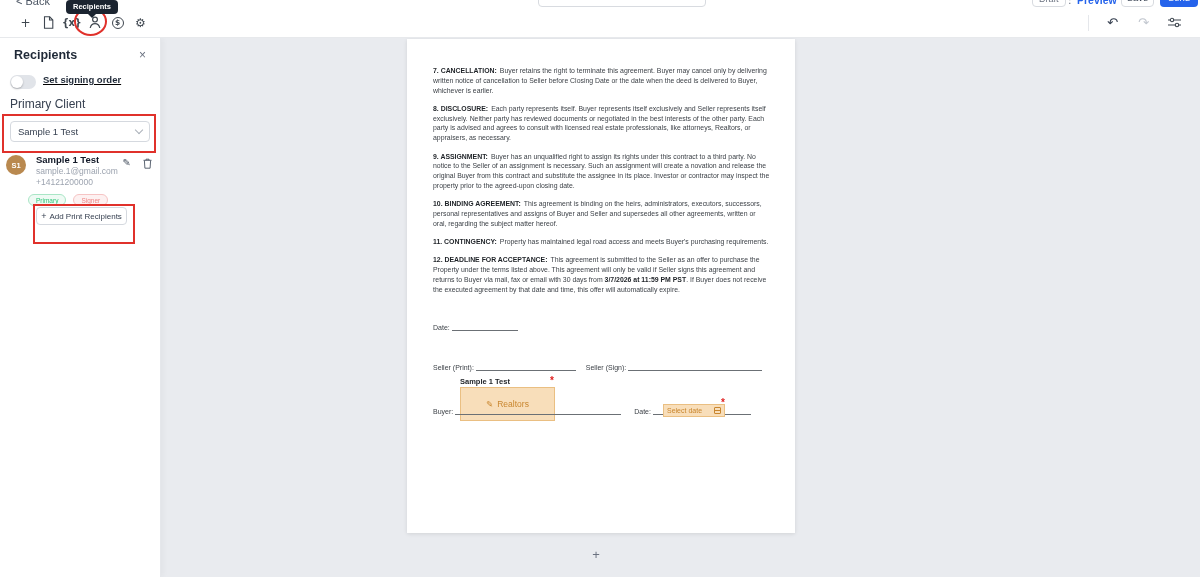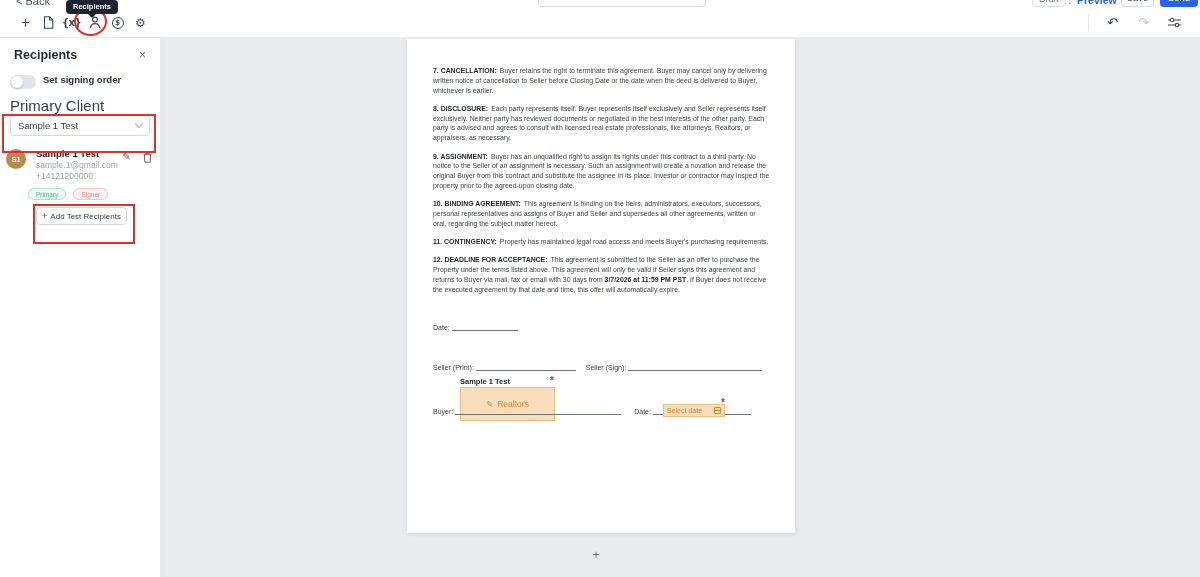--- a/index.html
+++ b/index.html
@@ -55,29 +55,29 @@
   
   .main{display:flex;height:539px;}
   .panel{position:relative;width:161px;background:#fff;border-right:1px solid #e5e7eb;
     box-shadow:2px 0 6px rgba(0,0,0,.04);z-index:3;}
   .canvas{position:relative;flex:1;background:var(--canvas-bg);}
 
   
   .panel-header{display:flex;align-items:center;justify-content:space-between;padding:10px 14px 8px;}
   .panel-title{font-size:12.5px;font-weight:bold;color:#1f2937;}
   .close-x{font-size:12px;color:#6b7280;cursor:pointer;line-height:1;}
-  .signing-row{display:flex;padding:4px 10px 0 10px;gap:7px;}
+  .signing-row{display:flex;padding:4px 10px 0 10px;gap:7px;text-decoration:underline;}
   .toggle{flex:0 0 auto;width:26px;height:14px;border-radius:7px;background:#e1e4e9;position:relative;margin-top:1px;cursor:pointer;}
   .toggle-knob{position:absolute;left:1px;top:1px;width:12px;height:12px;border-radius:50%;background:#fff;
     box-shadow:0 1px 2px rgba(0,0,0,.25);}
   .signing-text{font-size:9.5px;}
   .signing-label{font-weight:bold;color:#1f2937;font-size:9.5px;margin-bottom:2px;}
   .signing-desc{color:#8a919c;font-size:9px;line-height:1.35;width:118px;}
   .client-group{padding:8px 10px 0 10px;position:relative;}
-  .client-label{font-size:15px;color:#374151;margin-bottom:1px;}
+  .client-label{font-size:12px;color:#374151;margin-bottom:10px;}
   .client-select{height:21px;border:1px solid #d5d9df;border-radius:4px;background:#fff;display:flex;
     align-items:center;justify-content:space-between;padding:0 7px;cursor:pointer;}
   .client-select-value{font-size:9.5px;color:#374151;}
   .chev{width:6px;height:6px;border-right:1.2px solid #aab0b9;border-bottom:1.2px solid #aab0b9;
     transform:rotate(45deg);margin-top:-3px;}
   .recipient-card{position:relative;padding:12px 10px 12px 6px;}
   .avatar{position:absolute;left:6px;top:13px;width:20px;height:20px;border-radius:50%;background:var(--avatar-bg);
     color:#fff;font-size:7.5px;font-weight:bold;display:flex;align-items:center;justify-content:center;}
   .rec-info{margin-left:30px;}
   .rec-name{font-size:9.5px;font-weight:bold;color:#111827;}
@@ -219,21 +219,21 @@
               <path d="M.5 2.3h8M3 2.3V1.2h3v1.1M1.4 2.6l.5 7.6h5.2l.5-7.6" fill="none" stroke="#4b5563" stroke-width=".9"></path>
             </svg>
         </div>
         <div class="badges">
           <span class="badge badge-primary">Primary</span>
           <span class="badge badge-signer">Signer</span>
         </div>
       </div>
       <div class="add-more-btn">
         <span class="add-more-plus">+</span>
-        <span>Add Test Recipients</span>
+        <span>Add Print Recipients</span>
       </div>
       <div class="red-rect" style="left:2px;top:76px;width:154px;height:39px;"></div>
       <div class="red-rect" style="left:33px;top:166px;width:102px;height:40px;"></div>
     </aside>
 
     <div class="canvas">
       <div class="page">
         <p class="para"><span class="ptitle">7. CANCELLATION:</span><span>Buyer retains the right to terminate this agreement. Buyer may cancel only by delivering written notice of cancellation to Seller before Closing Date or the date when the deed is delivered to Buyer, whichever is earlier.</span></p>
         <p class="para"><span class="ptitle">8. DISCLOSURE:</span><span>Each party represents itself. Buyer represents itself exclusively and Seller represents itself exclusively. Neither party has reviewed documents or negotiated in the best interests of the other party. Each party is advised and agrees to consult with licensed real estate professionals, like attorneys, Realtors, or appraisers, as necessary.</span></p>
         <p class="para"><span class="ptitle">9. ASSIGNMENT:</span><span>Buyer has an unqualified right to assign its rights under this contract to a third party. No notice to the Seller of an assignment is necessary. Such an assignment will create a novation and release the original Buyer from this contract and substitute the assignee in its place. Investor or contractor may inspect the property prior to the agreed-upon closing date.</span></p>

